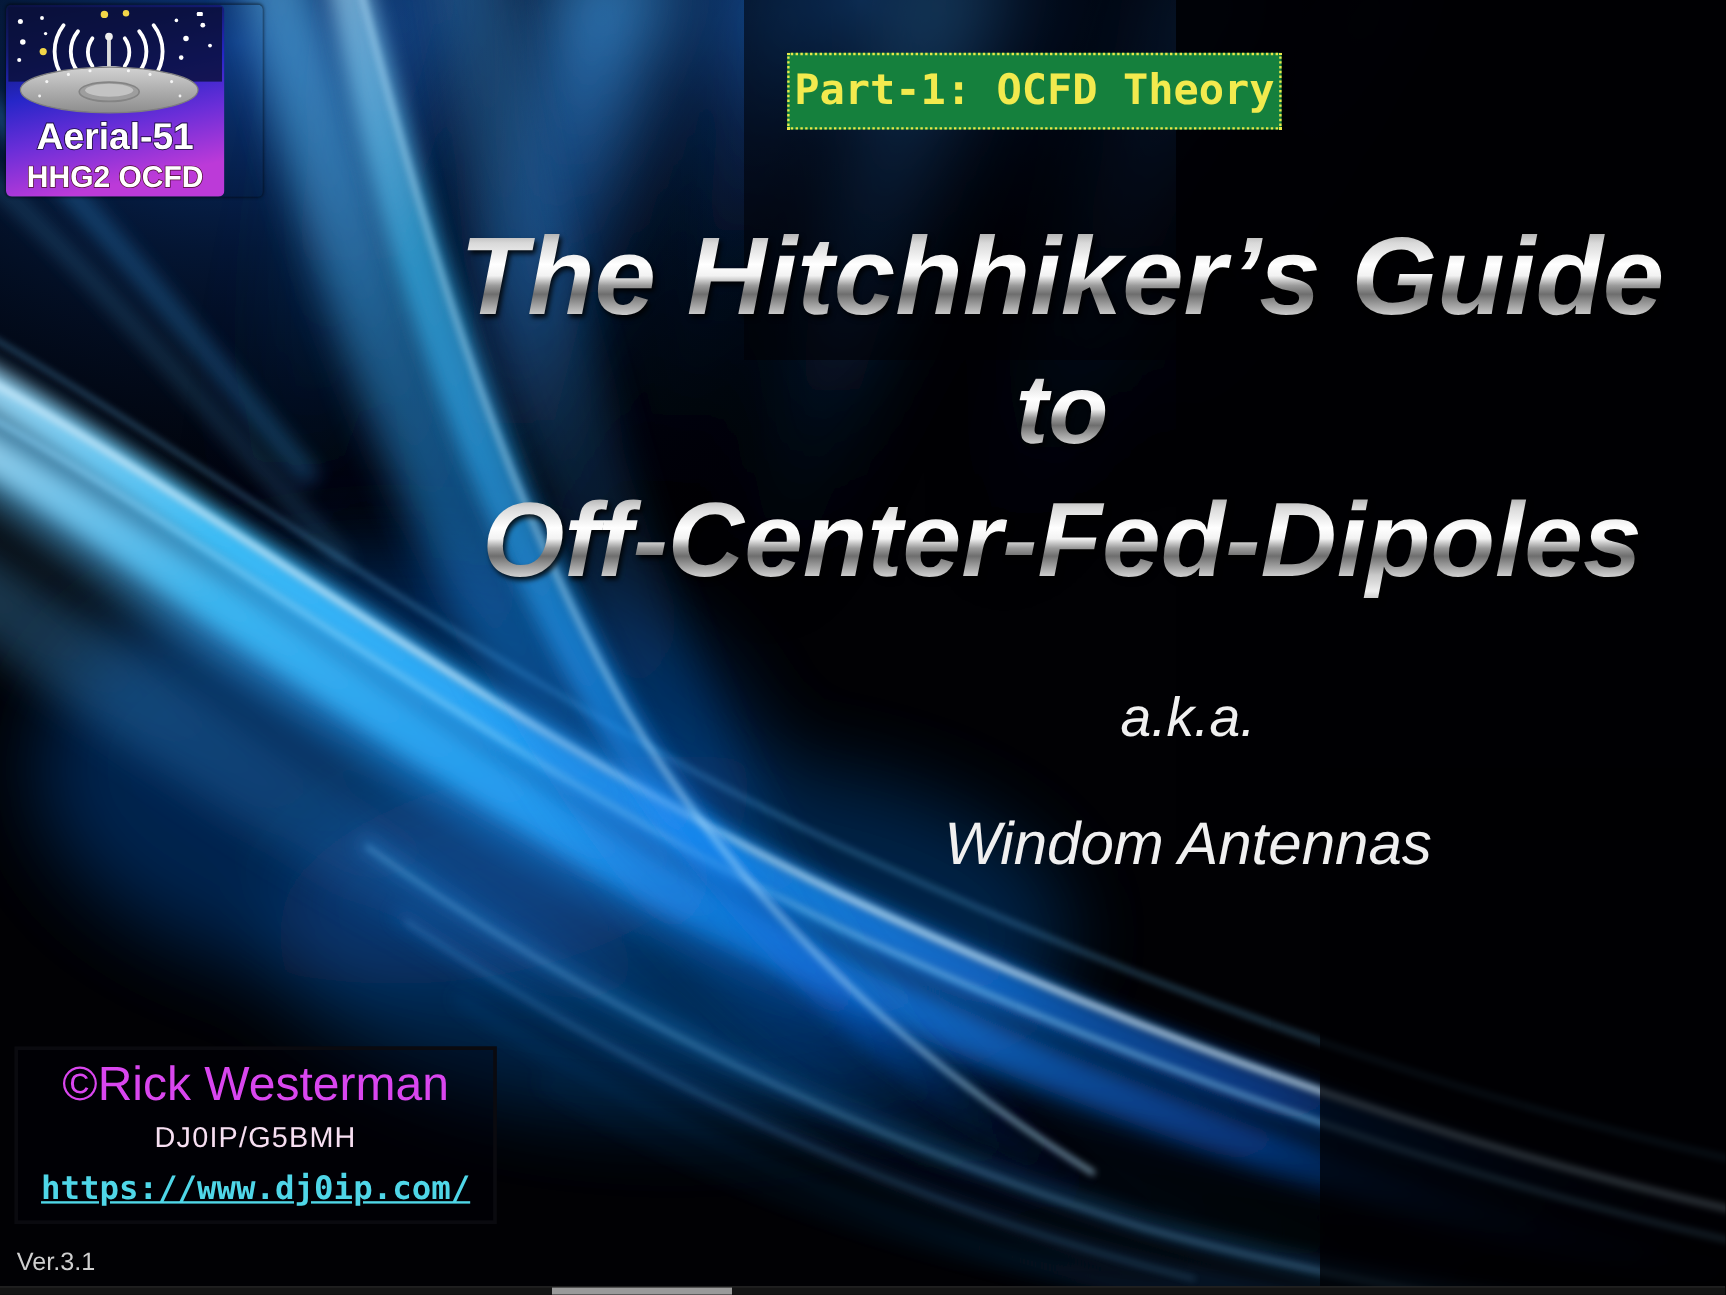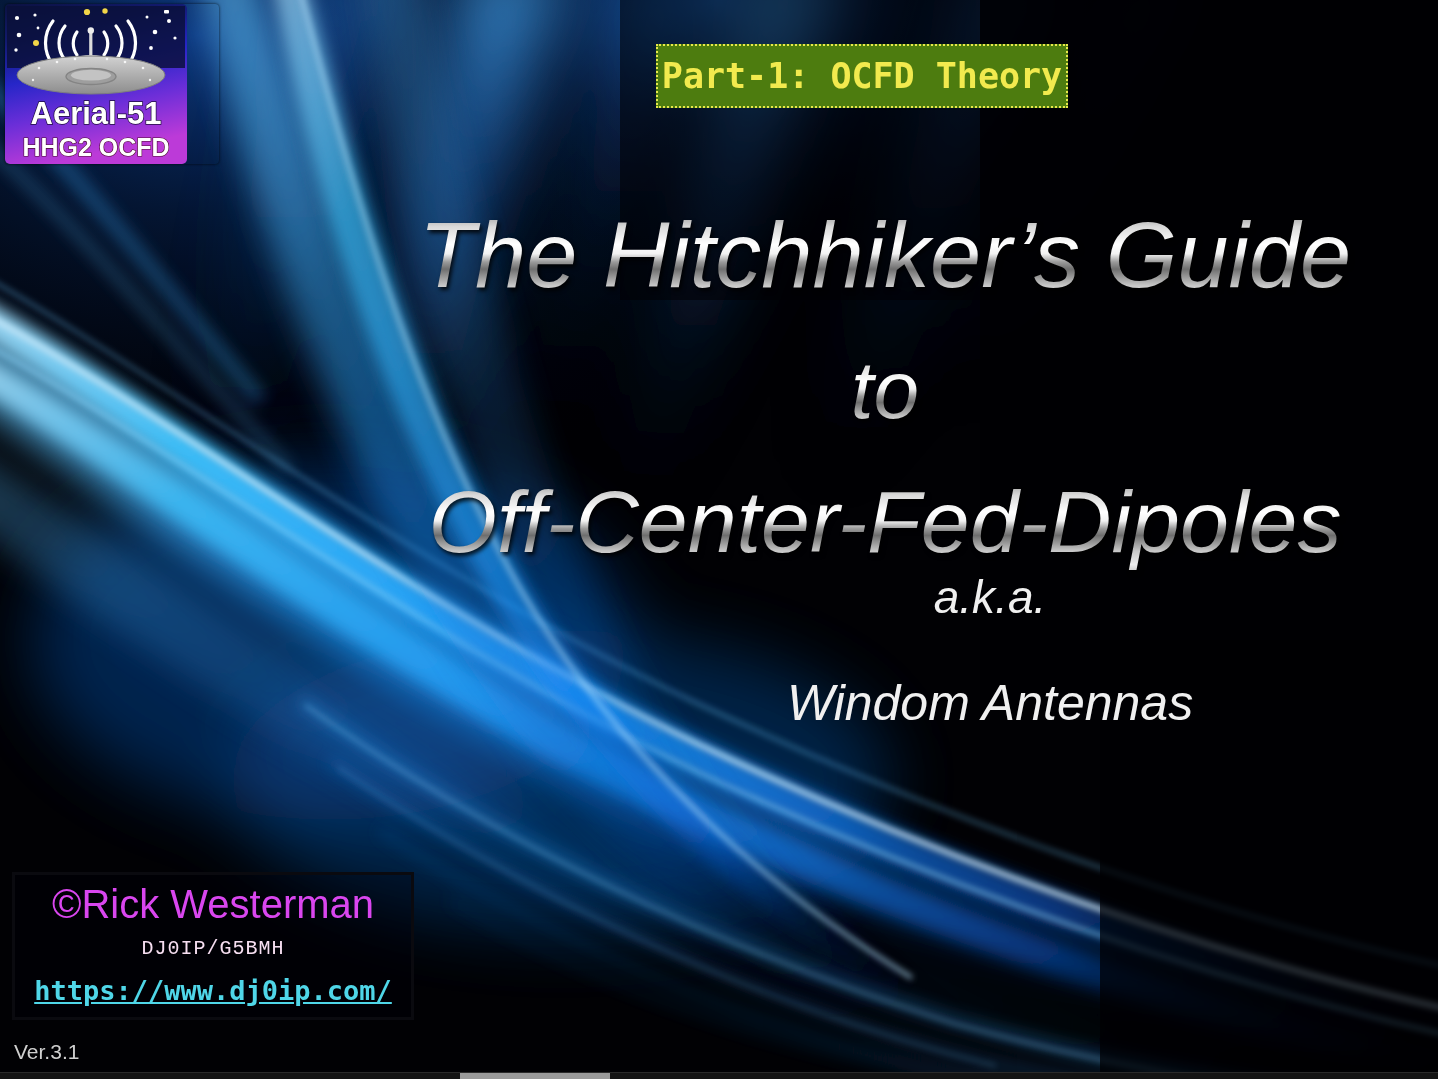--- a/index.html
+++ b/index.html
@@ -45,21 +45,21 @@
   }
   #logo svg { display:block; width:182px; height:160px; }
 
   
   #part-banner {
     position: absolute;
     left: 656px;
     top: 44px;
     width: 412px;
     height: 64px;
-    background: #4d7c0f;
+    background: #15803d;
     border: 2px dotted #e8e84a;
     box-sizing: border-box;
     display: flex;
     align-items: center;
     justify-content: center;
   }
   #part-banner-label {
     font-family: "DejaVu Sans Mono", monospace;
     font-size: 35px;
     font-weight: bold;
@@ -73,41 +73,40 @@
   #main-title {
     position: absolute;
     left: 380px;
     top: 172px;
     width: 1010px;
     text-align: center;
   }
   .chrome-line {
     font-family: "Liberation Sans", sans-serif;
     font-style: italic;
-    font-weight: normal;
+    font-weight: bold;
     font-size: 92px;
     line-height: 118px;
     white-space: nowrap;
     background: linear-gradient(to bottom,
         #4a4a4a 0%,
         #8d8d8d 12%,
         #d9d9d9 26%,
         #ffffff 41%,
         #f2f2f2 49%,
         #9a9a9a 56%,
         #6e6e6e 62%,
         #c8c8c8 76%,
         #efefef 88%,
         #a8a8a8 100%);
     -webkit-background-clip: text;
     background-clip: text;
     color: transparent;
     -webkit-text-fill-color: transparent;
     filter: drop-shadow(2px 3px 2px rgba(0,0,0,0.85));
-    margin-top: 24px;
   }
   #title-line-1 { font-size: 92px; }
   #title-line-2 { font-size: 82px; line-height: 104px; }
   #title-line-3 { font-size: 88px; line-height: 112px; }
 
   
   #subtitle-block {
     position: absolute;
     left: 520px;
     top: 570px;
@@ -139,22 +138,22 @@
   #credit-name {
     text-align: center;
     font-family: "Liberation Sans", sans-serif;
     font-size: 40px;
     color: #d946ef;
     white-space: nowrap;
     line-height: 46px;
   }
   #credit-call {
     text-align: center;
-    font-family: Liberation Mono, monospace;
-    font-size: 20px;
+    font-family: Liberation Sans, sans-serif;
+    font-size: 24px;
     color: #f7dff2;
     white-space: nowrap;
     line-height: 44px;
     letter-spacing: 1px;
   }
   #credit-link {
     text-align: center;
     font-family: "DejaVu Sans Mono", monospace;
     font-size: 27px;
     color: #4fd6e8;

